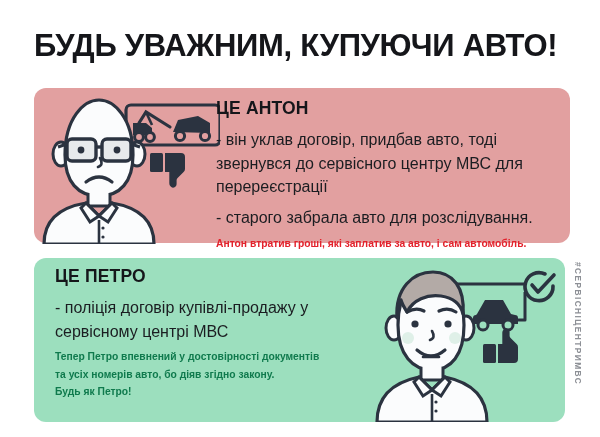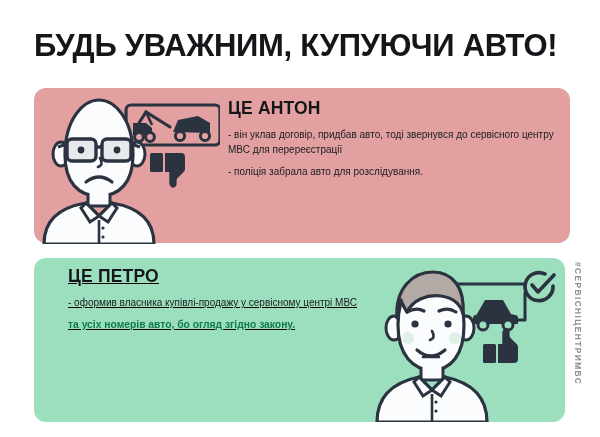--- a/index.html
+++ b/index.html
@@ -39,32 +39,32 @@
     background:#e2a0a0;
   }
   #panel-petro {
     left:34px; top:258px;
     width:531px; height:164px;
     background:#9cdfbe;
   }
 
   
   .txtblock { position:absolute; }
-  #anton-text { left:228px; top:98px; width:348px; }
-  #petro-text { left:68px; top:266px; width:310px;text-decoration:underline; }
+  #anton-text { left:216px; top:98px; width:348px; }
+  #petro-text { left:55px; top:266px; width:310px; }
 
   .heading {
     font-size:17.5px;
     font-weight:bold;
     color:#15161a;
     letter-spacing:0.2px;
     margin-bottom:9px;
   }
   .bullet {
-    font-size:10px;
+    font-size:16px;
     color:#1b1d21;
     line-height:1.48;
     margin-bottom:7px;
   }
   .accent {
     font-size:10.3px;
     font-weight:bold;
     line-height:1.38;
     margin-top:3px;
   }
@@ -154,21 +154,22 @@
       <path d="M72 111 L59 124 L68 130 L77 116 Z" fill="#fbfcfd" stroke="#2b3340" stroke-width="3"></path>
       <line x1="59" y1="128" x2="59" y2="152" stroke="#2b3340" stroke-width="2.6"></line>
       <circle cx="63" cy="136" r="1.6" fill="#2b3340"></circle>
       <circle cx="63" cy="145" r="1.6" fill="#2b3340"></circle>
     </g>
   </svg>
 
   <div class="txtblock" id="anton-text">
     <div class="heading">ЦЕ АНТОН</div>
     <div class="bullet">- він уклав договір, придбав авто, тоді звернувся до сервісного центру МВС для перереєстрації</div>
-    <div class="bullet">- поліція забрала авто для розслідування.</div>
+    <div class="bullet">- старого забрала авто для розслідування.</div>
+    <div class="accent red">Антон втратив гроші, які заплатив за авто, і сам автомобіль.</div>
   </div>
 
   <div class="panel" id="panel-petro"></div>
 
   <svg class="illus" id="illus-petro" viewBox="0 0 190 160">
 
     <g>
       <path d="M78 22 H150" fill="none" stroke="#2b3340" stroke-width="3"></path>
       <path d="M150 30 V58 H112" fill="none" stroke="#2b3340" stroke-width="3" stroke-linejoin="round"></path>
     </g>
@@ -223,19 +224,21 @@
       <path d="M44 115 L57 128 L48 134 L39 120 Z" fill="#fbfcfd" stroke="#2b3340" stroke-width="3"></path>
       <path d="M70 115 L57 128 L66 134 L75 120 Z" fill="#fbfcfd" stroke="#2b3340" stroke-width="3"></path>
       <line x1="57" y1="132" x2="57" y2="160" stroke="#2b3340" stroke-width="2.6"></line>
       <circle cx="61" cy="140" r="1.6" fill="#2b3340"></circle>
       <circle cx="61" cy="149" r="1.6" fill="#2b3340"></circle>
     </g>
   </svg>
 
   <div class="txtblock" id="petro-text">
     <div class="heading">ЦЕ ПЕТРО</div>
-    <div class="bullet">- оформив власника купівлі-продажу у сервісному центрі МВС</div>
-    <div class="accent green">та усіх номерів авто, бо огляд згідно закону.</div>
+    <div class="bullet">- поліція договір купівлі-продажу у сервісному центрі МВС</div>
+    <div class="accent green">Тепер Петро впевнений у достовірності документів</div>
+    <div class="accent green">та усіх номерів авто, бо діяв згідно закону.</div>
+    <div class="accent green">Будь як Петро!</div>
   </div>
 
   <div id="hashtag">#СЕРВІСНІЦЕНТРИМВС</div>
 
 </div>
 
 </body></html>

